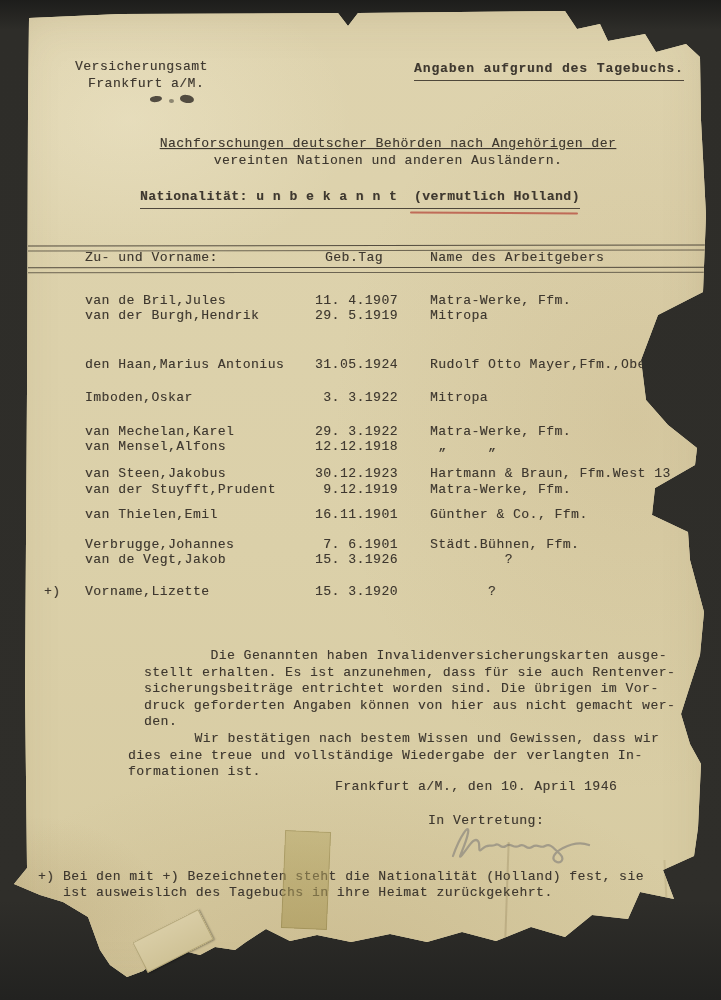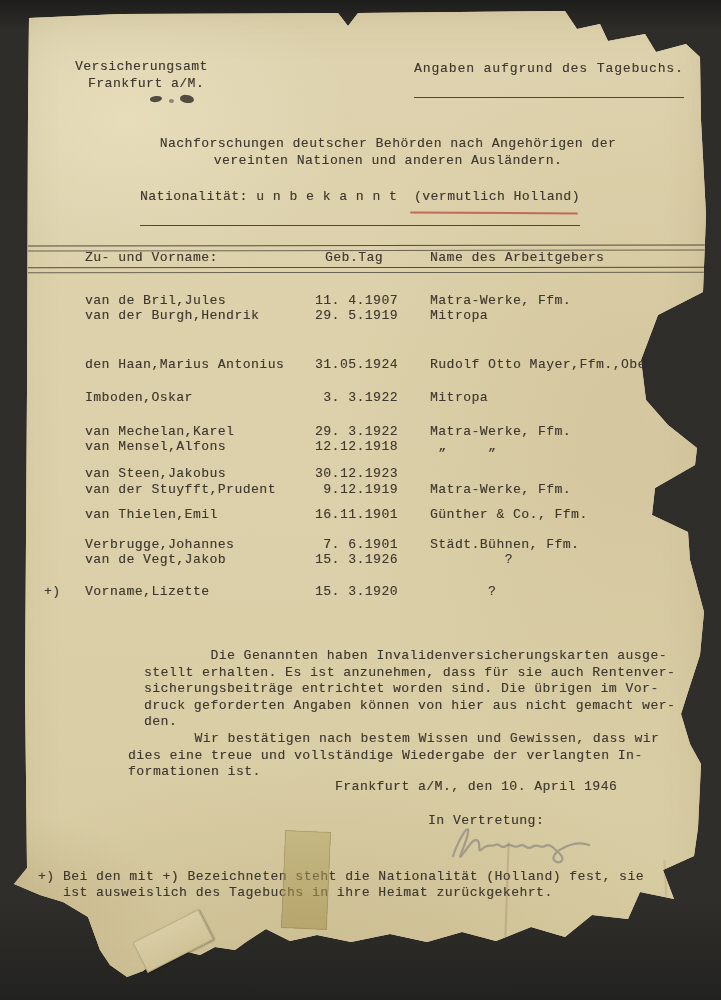--- a/index.html
+++ b/index.html
@@ -31,21 +31,21 @@
       246px 942px,235px 950px,215px 947px,200px 955px,180px 950px,160px 958px,
       143px 971px,127px 977px,110px 965px,100px 950px,88px 917px,63px 902px,
       40px 895px,14px 884px,27px 868px,25px 690px,27px 390px,28px 110px
     );
   }
   .txt{
     position:absolute;color:#3e382f;font-size:13px;letter-spacing:0.5px;
     white-space:pre;line-height:16.6px;
     text-shadow:0.4px 0.4px 0 rgba(62,55,46,0.35);
   }
-  .u{border-bottom:1.5px solid rgba(58,51,42,0.88);padding-bottom:19px;}
+  .u{border-bottom:1.5px solid rgba(58,51,42,0.88);padding-bottom:2px;font-weight:bold;}
   .rule{
     position:absolute;height:4px;
     border-top:1.5px solid rgba(60,53,44,0.85);
     border-bottom:1.5px solid rgba(60,53,44,0.7);
   }
   .trow{position:absolute;left:0;width:609px;height:16px;}
   .tmark{position:absolute;left:44px;}
   .tname{position:absolute;left:85px;}
   .tdate{position:absolute;left:300px;width:98px;text-align:right;}
   .temployer{position:absolute;left:430px;}
@@ -76,21 +76,21 @@
   <div class="paper">
 
     <div class="smudge" style="left:150px;top:96px;width:12px;height:6px;transform:rotate(-8deg);"></div>
     <div class="smudge" style="left:169px;top:99px;width:5px;height:4px;opacity:0.5;"></div>
     <div class="smudge" style="left:180px;top:95px;width:14px;height:8px;transform:rotate(6deg);"></div>
 
     <div class="txt" style="left:75px;top:59px;">Versicherungsamt</div>
     <div class="txt" style="left:88px;top:76px;">Frankfurt a/M.</div>
     <div class="txt u" style="left:414px;top:61px;letter-spacing:0.9px;">Angaben aufgrund des Tagebuchs.</div>
 
-    <div class="txt" style="left:106px;top:136px;width:564px;text-align:center;white-space:normal;">Nachforschungen deutscher Behörden nach Angehörigen der</div>
+    <div class="txt" style="left:106px;top:136px;width:564px;text-align:center;white-space:normal;text-decoration:underline;">Nachforschungen deutscher Behörden nach Angehörigen der</div>
     <div class="txt" style="left:106px;top:153px;width:564px;text-align:center;white-space:normal;">vereinten Nationen und anderen Ausländern.</div>
     <div class="txt u" style="left:140px;top:189px;">Nationalität: u n b e k a n n t  (vermutlich Holland)</div>
     <div class="red-underline"></div>
 
     <div class="rule" style="left:28px;top:245px;width:685px;transform:rotate(-0.1deg);"></div>
     <div class="txt" style="left:85px;top:250px;">Zu- und Vorname:</div>
     <div class="txt" style="left:325px;top:250px;">Geb.Tag</div>
     <div class="txt" style="left:430px;top:250px;">Name des Arbeitgebers</div>
     <div class="rule" style="left:28px;top:267px;width:678px;transform:rotate(-0.05deg);"></div>
 
@@ -127,20 +127,21 @@
     <div class="trow" style="top:439px;">
       <span class="txt tmark"></span>
       <span class="txt tname">van Mensel,Alfons</span>
       <span class="txt tdate">12.12.1918</span>
       <span class="txt temployer"> „     „</span>
     </div>
     <div class="trow" style="top:466px;">
       <span class="txt tmark"></span>
       <span class="txt tname">van Steen,Jakobus</span>
       <span class="txt tdate">30.12.1923</span>
+      <span class="txt temployer">Hartmann &amp; Braun, Ffm.West 13</span>
     </div>
     <div class="trow" style="top:482px;">
       <span class="txt tmark"></span>
       <span class="txt tname">van der Stuyfft,Prudent</span>
       <span class="txt tdate">9.12.1919</span>
       <span class="txt temployer">Matra-Werke, Ffm.</span>
     </div>
     <div class="trow" style="top:507px;">
       <span class="txt tmark"></span>
       <span class="txt tname">van Thielen,Emil</span>

